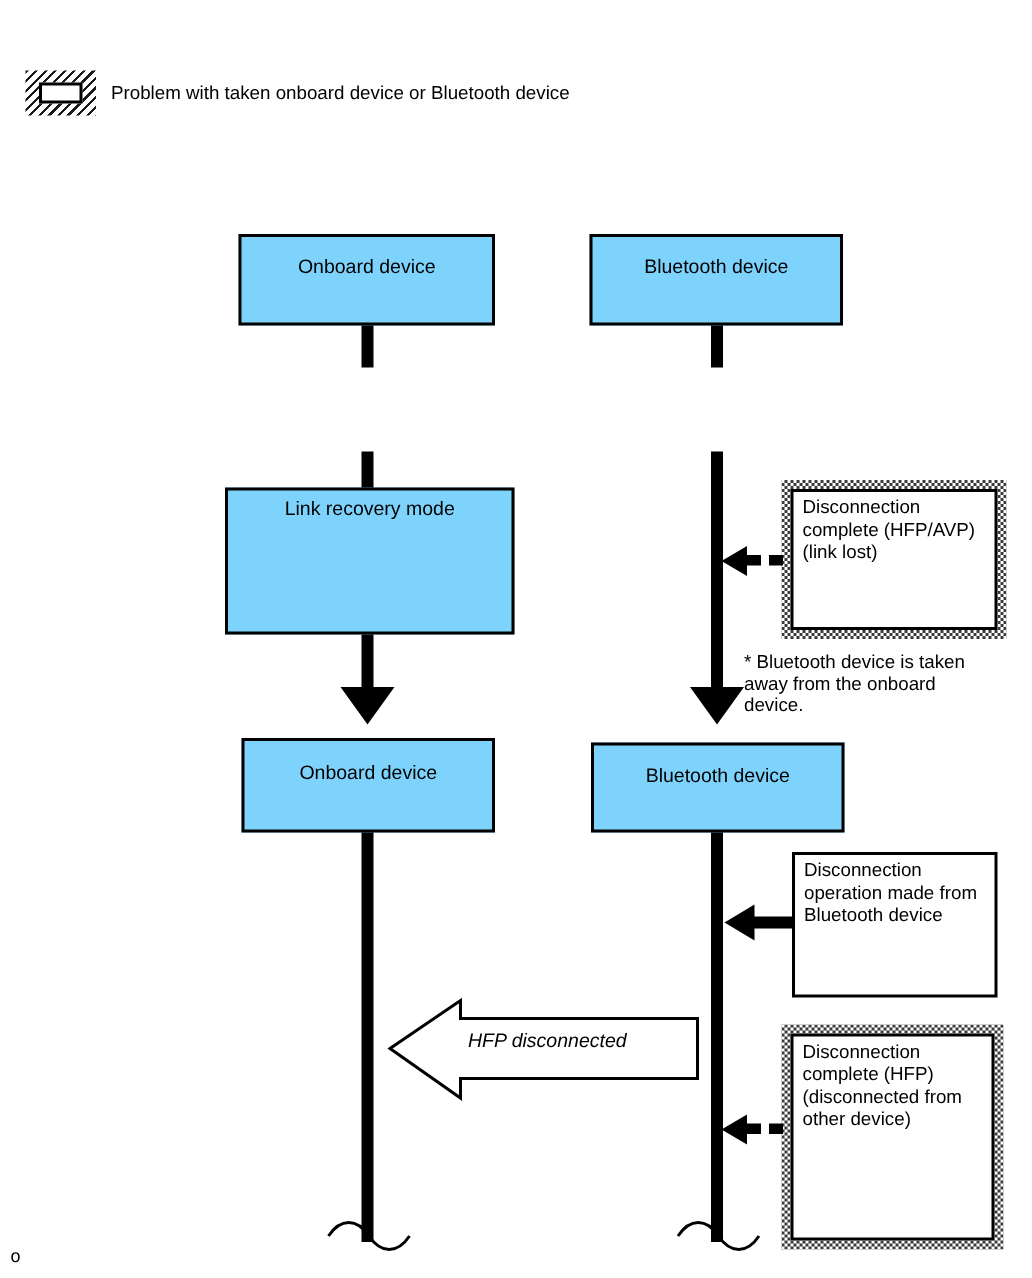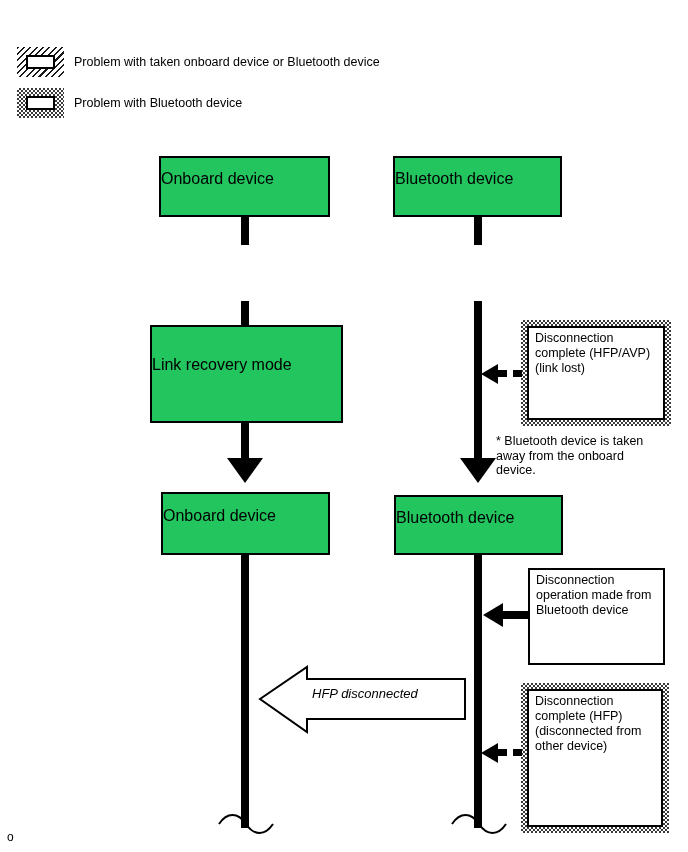--- a/index.html
+++ b/index.html
@@ -20,22 +20,22 @@
   }
   .pat-hatch {
     background-image: repeating-linear-gradient(135deg, #1a1a1a 0 1.5px, transparent 1.5px 4.5px);
   }
   .pat-dot {
     background-image: conic-gradient(#3a3a3a 25%, transparent 0 50%, #3a3a3a 0 75%, transparent 0);
     background-size:4px 4px;
   }
 
   
-  .box { position:absolute; border:2px solid #000; background:#22c55e; box-sizing:border-box;
-         text-align:left; font-size:16px; }
+  .box { position:absolute; border:2px solid #000; background:#7dd3fc; box-sizing:border-box;
+         text-align:center; font-size:13px; }
   .textbox { position:absolute; border:2px solid #000; background:#fff; box-sizing:border-box;
              text-align:left; padding:3px 6px; white-space:pre-line; line-height:15px; font-size:12.5px; }
   .dotbox { position:absolute; padding:6px; box-sizing:border-box; }
   .dotbox-inner { width:100%; height:100%; background:#fff; border:2px solid #000; box-sizing:border-box;
                   text-align:left; padding:3px 6px; white-space:pre-line; line-height:15px; font-size:12.5px; }
 
   
   .vline { position:absolute; width:8px; background:#000; }
   .arrowhead-down { position:absolute; width:0; height:0;
                     border-left:18px solid transparent; border-right:18px solid transparent;
@@ -56,43 +56,37 @@
 <body>
 
 <div class="canvas">
 
   <div class="legend-row" style="top:47px;">
     <div class="swatch pat-hatch">
       <div class="swatch-inner"></div>
     </div>
     <div class="legend-label">Problem with taken onboard device or Bluetooth device</div>
   </div>
-  <div class="legend-row" style="top:88px;">
-    <div class="swatch pat-dot">
-      <div class="swatch-inner"></div>
-    </div>
-    <div class="legend-label">Problem with Bluetooth device</div>
-  </div>
 
   <div class="vline" style="left:241px; top:216px; height:29px;"></div>
   <div class="vline" style="left:241px; top:301px; height:26px;"></div>
   <div class="vline" style="left:241px; top:421px; height:40px;"></div>
   <div class="arrowhead-down" style="left:227px; top:458px;"></div>
   <div class="vline" style="left:241px; top:553px; height:275px;"></div>
 
   <div class="vline" style="left:474px; top:216px; height:29px;"></div>
   <div class="vline" style="left:474px; top:301px; height:160px;"></div>
   <div class="arrowhead-down" style="left:460px; top:458px;"></div>
   <div class="vline" style="left:474px; top:553px; height:275px;"></div>
 
   <div class="box" style="left:159px; top:156px; width:171px; height:61px; padding-top:12px;">Onboard device</div>
   <div class="box" style="left:393px; top:156px; width:169px; height:61px; padding-top:12px;">Bluetooth device</div>
 
 
-  <div class="box" style="left:150px; top:325px; width:193px; height:98px; padding-top:29px;">Link recovery mode</div>
+  <div class="box" style="left:150px; top:325px; width:193px; height:98px; padding-top:4px;">Link recovery mode</div>
 
   <div class="dotbox pat-dot" style="left:521px; top:320px; width:150px; height:106px;">
     <div class="dotbox-inner">Disconnection
 complete (HFP/AVP)
 (link lost)</div>
   </div>
   <div class="arrowhead-left" style="left:481px; top:364px;"></div>
   <div class="dashes" style="left:498px; top:370px; width:24px;"></div>
 
   <div class="note" style="left:496px; top:434px; width:170px;">* Bluetooth device is taken

